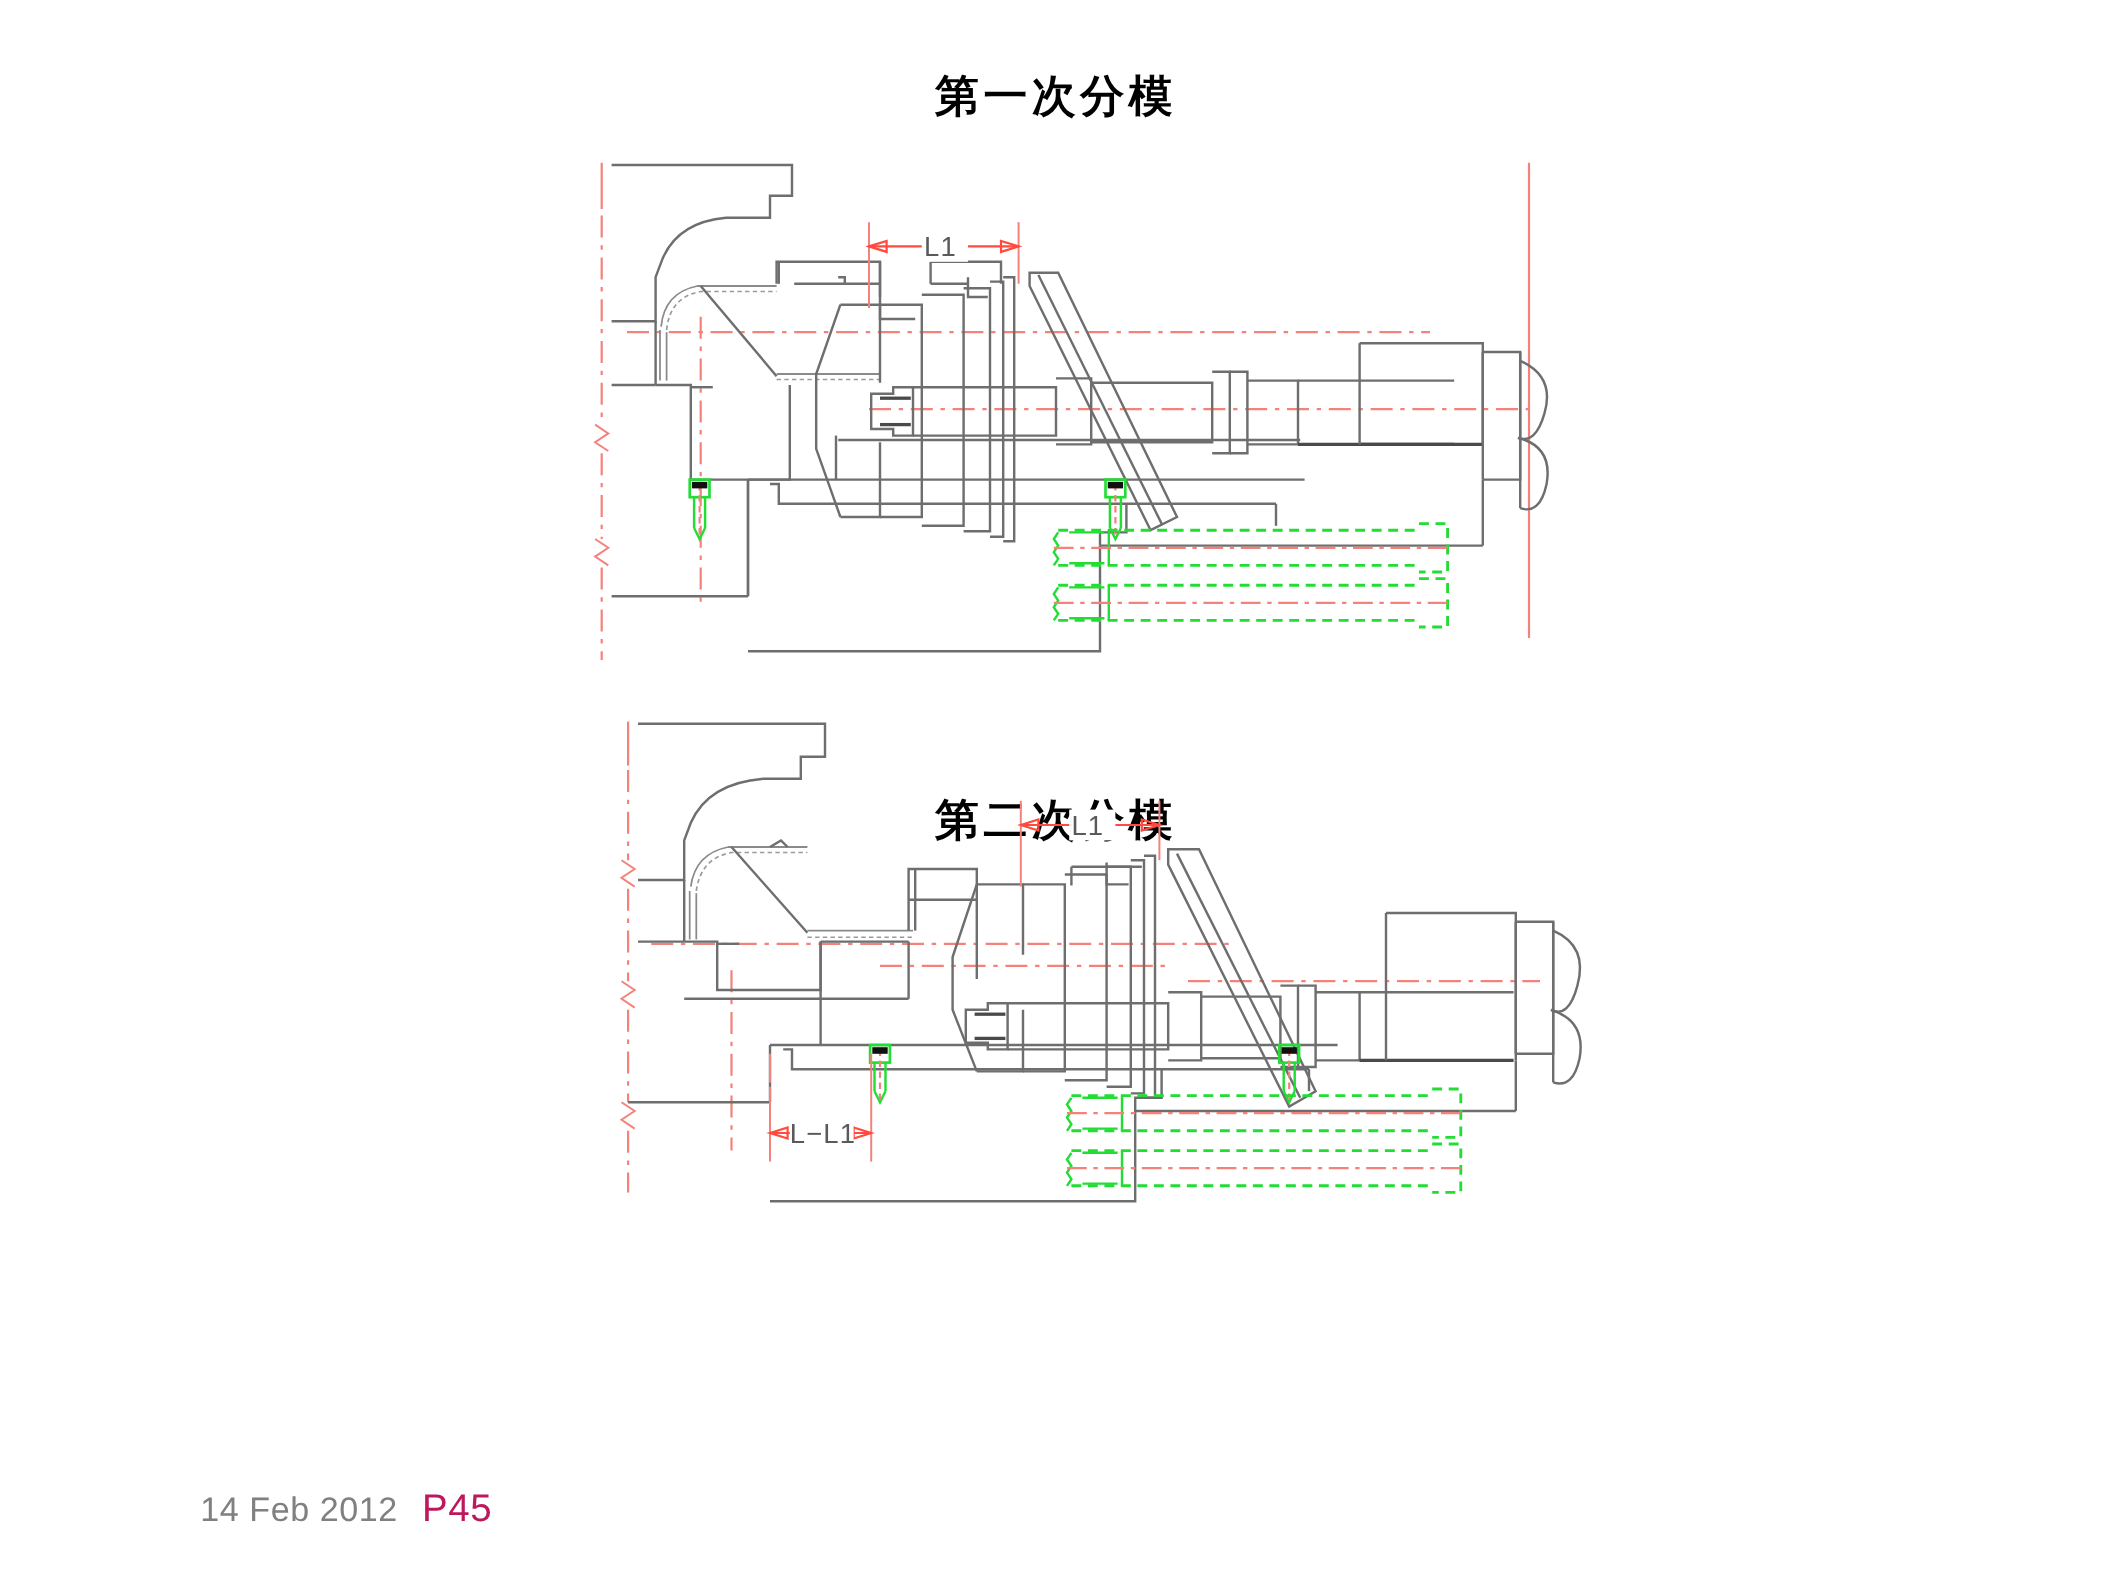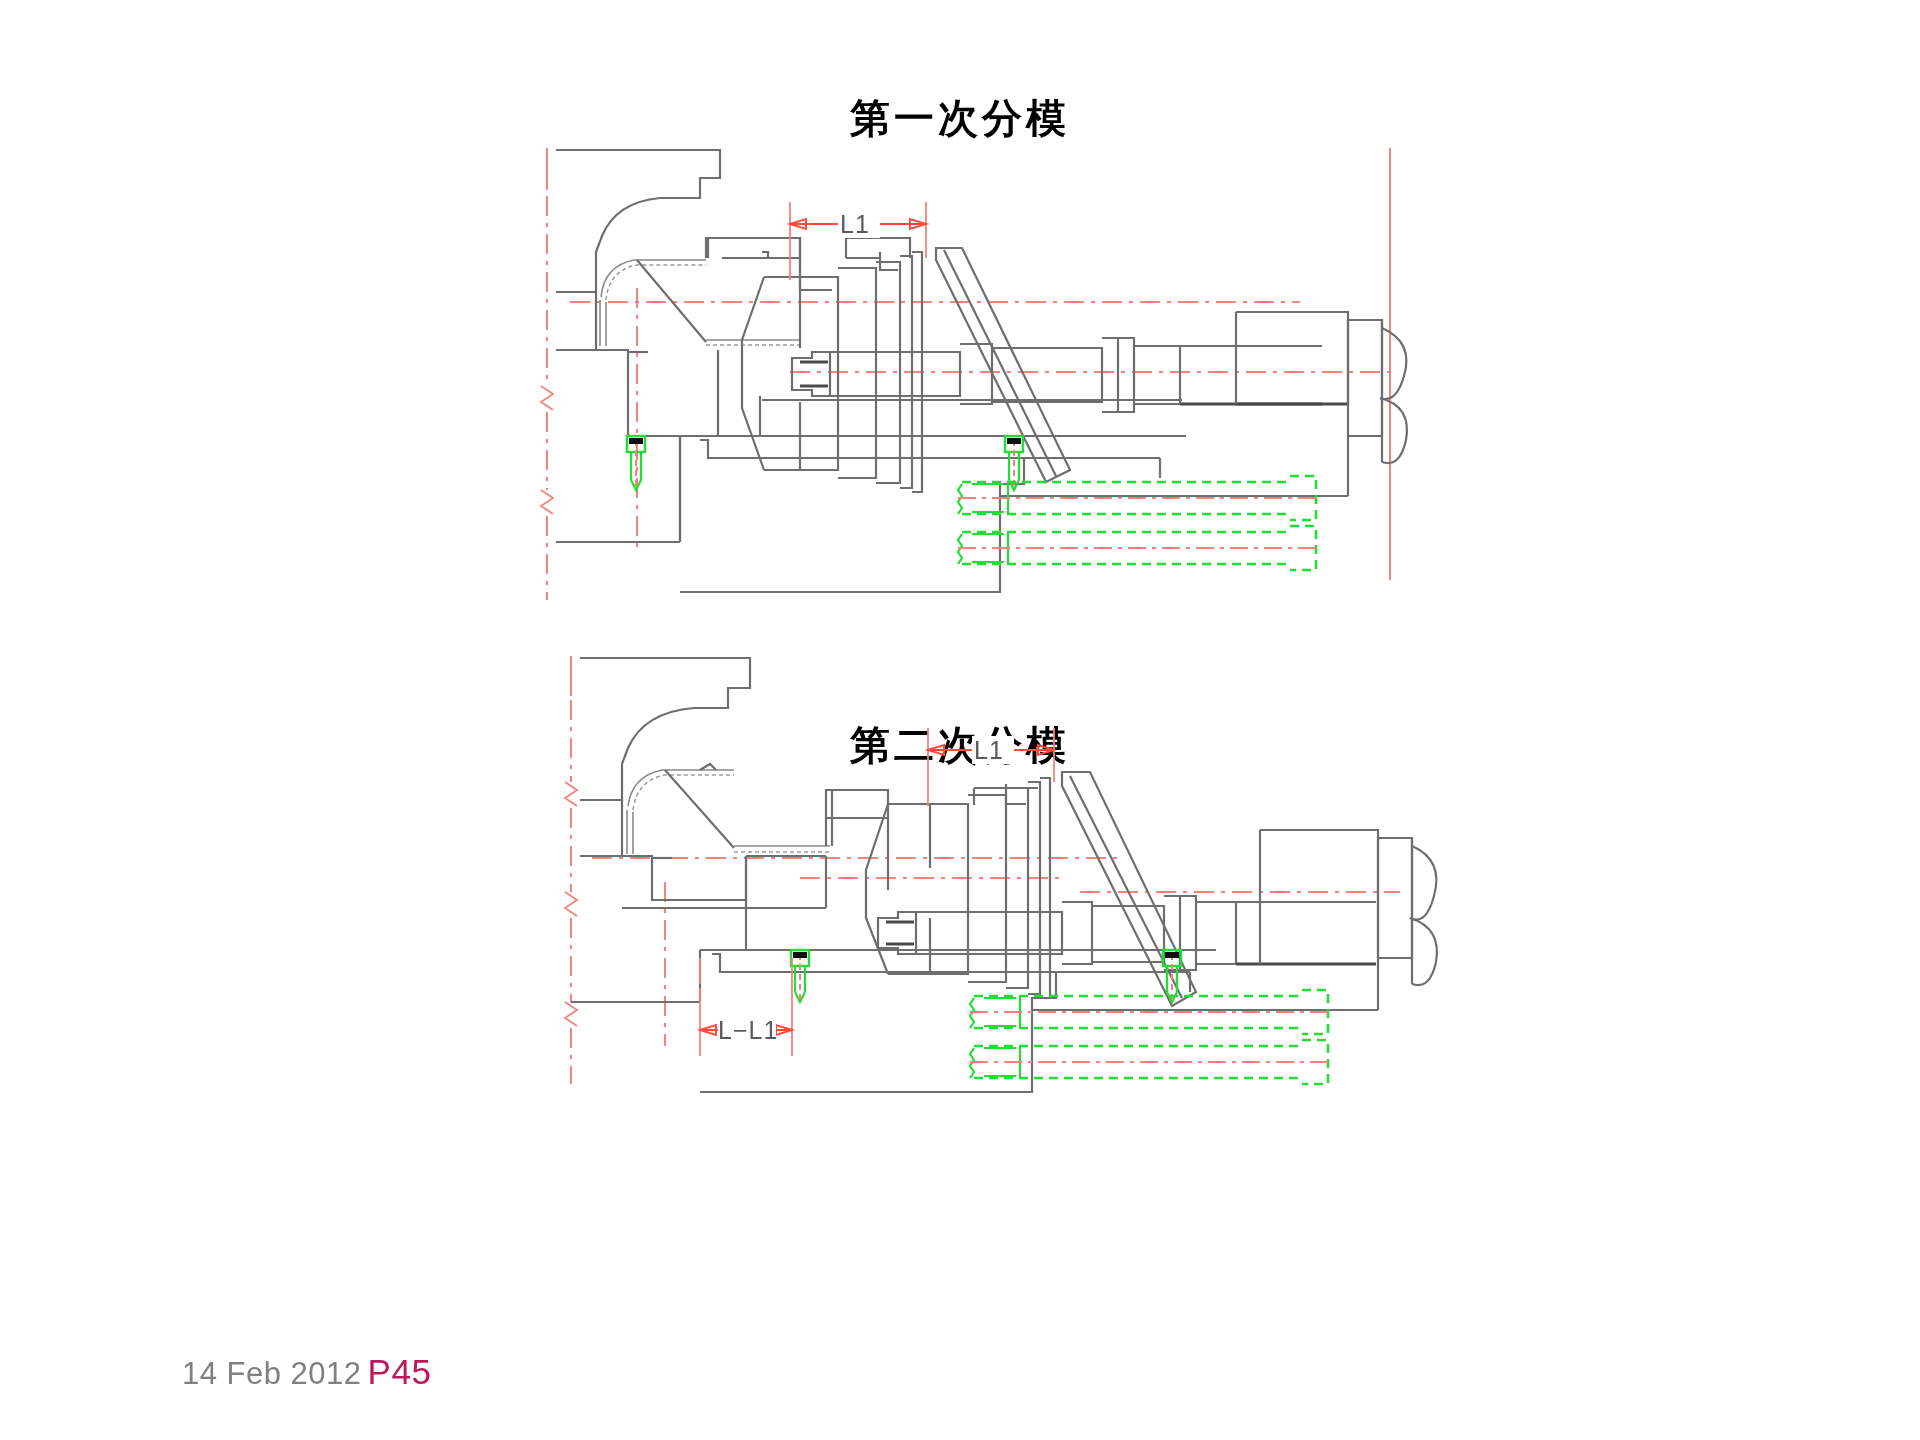--- a/index.html
+++ b/index.html
@@ -28,42 +28,42 @@
     position: absolute;
     width: 100%;
     text-align: center;
     font-family: "DejaVu Serif", "Liberation Serif", serif;
     font-size: 40px;
     font-weight: 600;
     color: #000000;
     letter-spacing: 4px;
     white-space: nowrap;
   }
-  #title-1 { top: 60px; margin-top: 31px; }
+  #title-1 { top: 60px; }
   #title-2 { top: 718px; }
 
   
   .figure {
     position: absolute;
     left: 0;
     width: 1920px;
   }
   #figure-1 { top: 140px; height: 470px; }
   #figure-2 { top: 640px; height: 450px; }
 
   .figure svg { display: block; }
 
   
   .footer {
     position: absolute;
     left: 182px;
     bottom: 48px;
     display: flex;
     align-items: baseline;
-    gap: 6px;
+    gap: 22px;
   }
   .footer-date {
     font-size: 31px;
     color: #808080;
     font-family: "Liberation Sans", sans-serif;
     letter-spacing: 0.5px;
   }
   .footer-page {
     font-size: 35px;
     color: #be185d;

